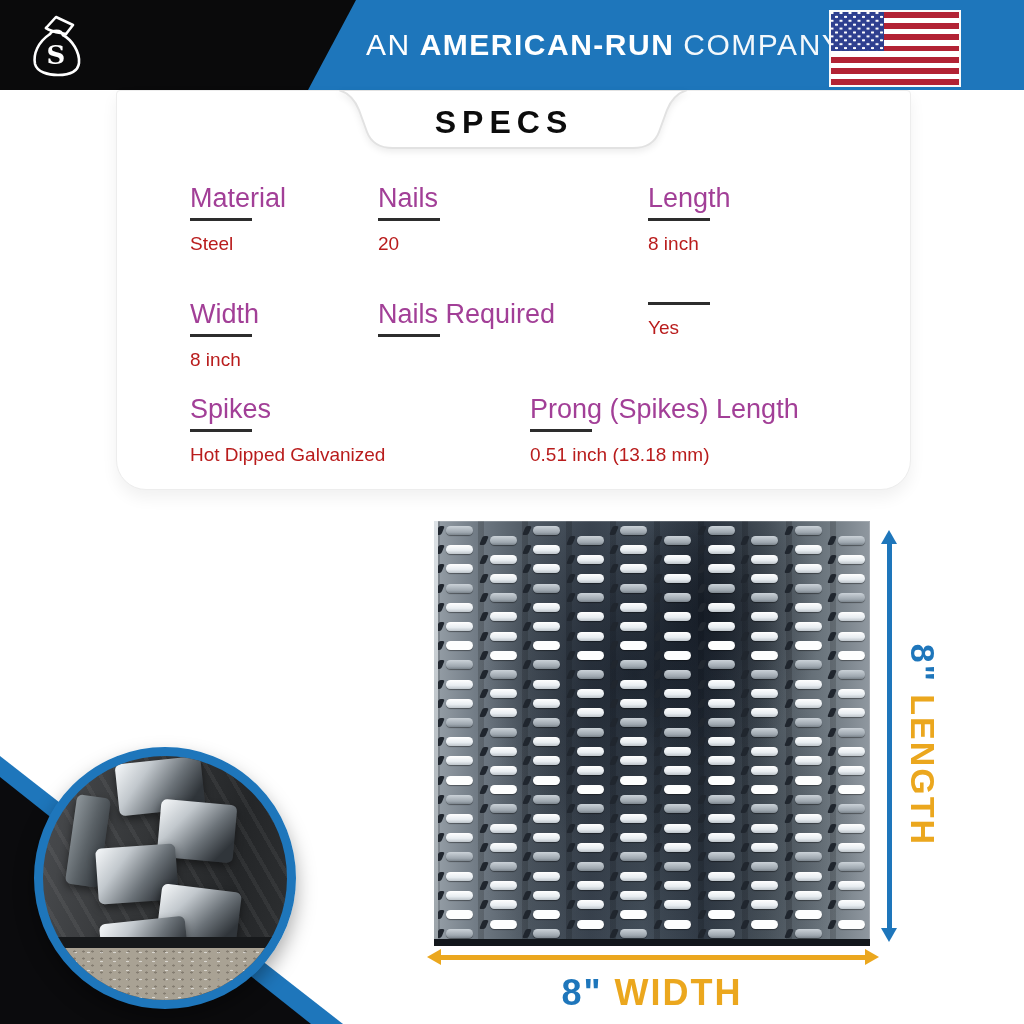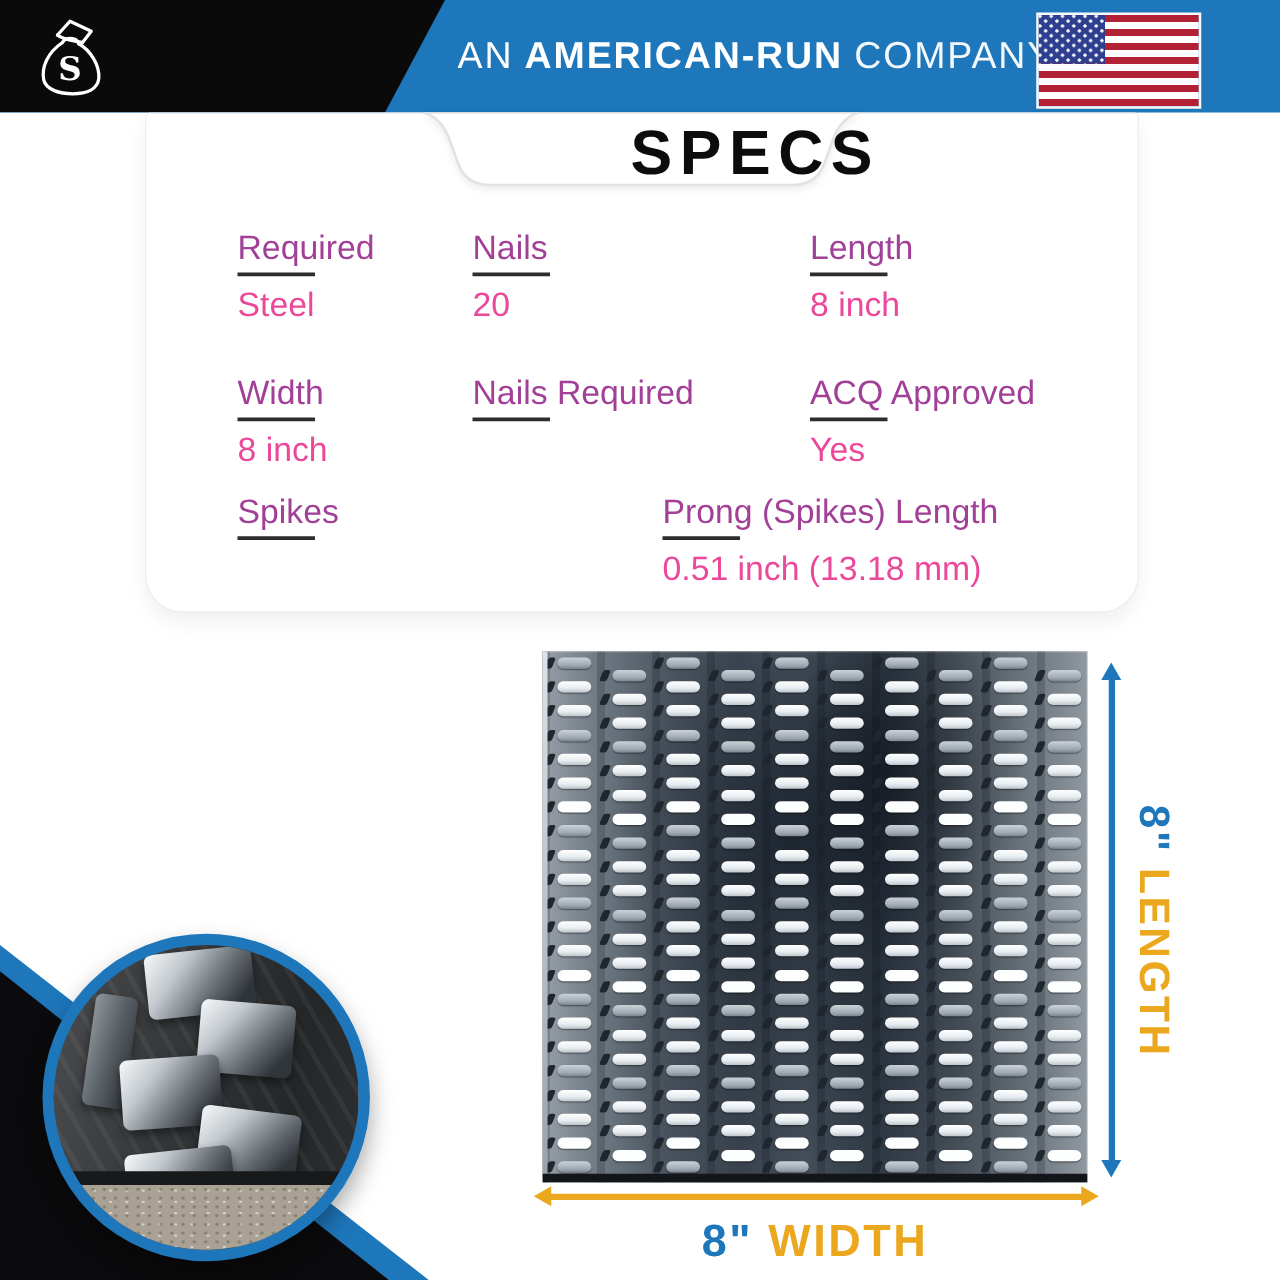--- a/index.html
+++ b/index.html
@@ -24,26 +24,26 @@
         background-image:radial-gradient(circle,#ffffff 1.1px,rgba(255,255,255,0) 1.5px),
                          radial-gradient(circle,#ffffff 1.1px,rgba(255,255,255,0) 1.5px);
         background-size:9px 7.8px,9px 7.8px;background-position:1px 1px,5.5px 4.9px;}
 
   
   .specs-card{position:absolute;left:116px;top:90px;width:793px;height:398px;background:#ffffff;
               border:1px solid #ededed;border-radius:4px 4px 30px 30px;
               box-shadow:0 8px 16px rgba(0,0,0,.06);}
   .specs-tab{position:absolute;left:337px;top:90px;width:352px;height:64px;
              filter:drop-shadow(0 3px 3px rgba(0,0,0,.07));}
-  .specs-title{position:absolute;left:352px;top:101px;width:352px;text-align:right;
-               font-size:50px;line-height:42px;font-weight:800;letter-spacing:6px;color:#0C0C0C;}
+  .specs-title{position:absolute;left:328px;top:101px;width:352px;text-align:center;
+               font-size:32px;line-height:42px;font-weight:800;letter-spacing:6px;color:#0C0C0C;}
   .spec{position:absolute;}
   .spec-label{font-size:27px;line-height:32px;font-weight:500;color:#A23F97;}
   .spec-underline{width:62px;height:3px;background:#2D2D2D;margin:4px 0 7px 0;}
-  .spec-value{font-size:27px;line-height:32px;font-weight:500;color:#ec4899;white-space:nowrap;}
+  .spec-value{font-size:19px;line-height:32px;font-weight:500;color:#b91c1c;white-space:nowrap;}
 
   
   .plate{position:absolute;left:434px;top:521px;width:436px;height:425px;overflow:hidden;
      background:
        radial-gradient(220px 260px at 46% 36%, rgba(8,14,24,.62), rgba(8,14,24,0) 70%),
        radial-gradient(160px 220px at 63% 22%, rgba(6,10,18,.55), rgba(6,10,18,0) 70%),
        radial-gradient(260px 240px at 54% 74%, rgba(18,24,32,.38), rgba(18,24,32,0) 75%),
        repeating-linear-gradient(90deg, rgba(0,0,0,.16) 0 6px, rgba(0,0,0,0) 6px 44px),
        linear-gradient(90deg,#97A0A8 0%,#707A84 10%,#4E5862 22%,#3E4854 36%,#4E5A66 48%,#36404C 62%,#4C565F 76%,#6E7880 90%,#9098A0 100%);
      box-shadow:inset 0 0 0 1px rgba(255,255,255,.18);}
@@ -124,21 +124,21 @@
     </div>
   </div>
 
   <div class="specs-card"></div>
   <svg class="specs-tab" viewBox="0 0 352 64">
     <path d="M 2 0 C 12 3 18 10 22 20 L 30 42 Q 36 58 56 58 L 296 58 Q 316 58 322 42 L 330 20 C 334 10 340 3 350 0 Z" fill="#ffffff" stroke="#E2E2E2" stroke-width="2"></path>
   </svg>
   <div class="specs-title">SPECS</div>
 
   <div class="spec" style="left:190px;top:182px">
-    <div class="spec-label">Required</div>
+    <div class="spec-label">Material</div>
     <div class="spec-underline"></div>
     <div class="spec-value">Steel</div>
   </div>
   <div class="spec" style="left:378px;top:182px">
     <div class="spec-label">Nails</div>
     <div class="spec-underline"></div>
     <div class="spec-value">20</div>
   </div>
   <div class="spec" style="left:648px;top:182px">
     <div class="spec-label">Length</div>
@@ -148,27 +148,27 @@
   <div class="spec" style="left:190px;top:298px">
     <div class="spec-label">Width</div>
     <div class="spec-underline"></div>
     <div class="spec-value">8 inch</div>
   </div>
   <div class="spec" style="left:378px;top:298px">
     <div class="spec-label">Nails Required</div>
     <div class="spec-underline"></div>
   </div>
   <div class="spec" style="left:648px;top:298px">
-    <div class="spec-label">ACQ Approved</div>
     <div class="spec-underline"></div>
     <div class="spec-value">Yes</div>
   </div>
   <div class="spec" style="left:190px;top:393px">
     <div class="spec-label">Spikes</div>
     <div class="spec-underline"></div>
+    <div class="spec-value">Hot Dipped Galvanized</div>
   </div>
   <div class="spec" style="left:530px;top:393px">
     <div class="spec-label">Prong (Spikes) Length</div>
     <div class="spec-underline"></div>
     <div class="spec-value">0.51 inch (13.18 mm)</div>
   </div>
 
   <div class="plate">
       <span class="slot dim" style="left: 12px; top: 5px;"></span>
       <span class="slot" style="left: 12px; top: 24.2px;"></span>

